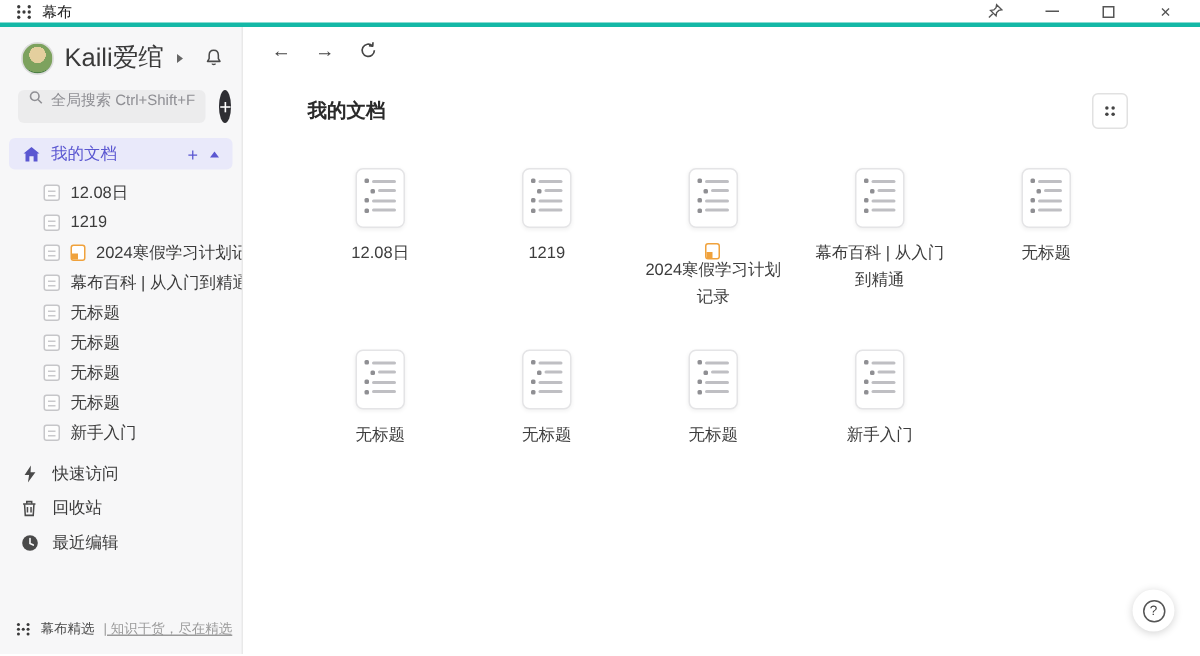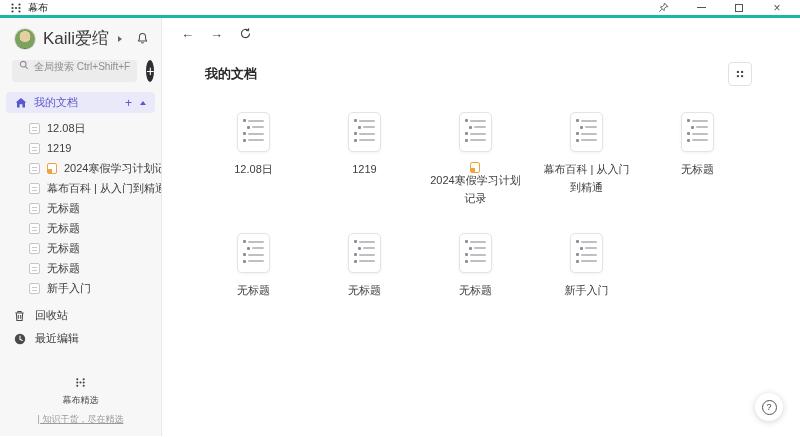--- a/index.html
+++ b/index.html
@@ -56,21 +56,21 @@
     background:#fff; position:relative; display:none; }
   .badge-book.show { display:inline-block; }
   .badge-book::after { content:""; position:absolute; left:0; bottom:0; width:4px; height:4px; background:#f0a23c; }
 
   .side-nav { margin-top:6px; }
   .nav-item { height:23px; display:flex; align-items:center; gap:9px; padding-left:13px; cursor:pointer; }
   .nav-item .nav-label { font-size:11px; color:#3a3a3a; }
   .nav-ic { width:13px; display:flex; justify-content:center; }
 
   .side-spacer { flex:1; }
-  .side-footer { display:flex; align-items:center; gap:6px; padding:0 10px 10px 10px; cursor:pointer;flex-direction:column; }
+  .side-footer { display:flex; align-items:center; gap:6px; padding:0 10px 10px 10px; cursor:pointer; }
   .side-footer .brand { font-size:9px; color:#4a4a4a; white-space:nowrap; }
   .side-footer .tagline { font-size:9px; color:#9a9a9a; white-space:nowrap;text-decoration:underline; }
 
   
   .main { flex:1; position:relative; background:#fff; overflow:hidden; }
   .nav-row { display:flex; align-items:center; gap:16px; padding:9px 0 0 19px; }
   .nav-arrow { font-size:13px; color:#454545; cursor:pointer; line-height:1; }
   .refresh { display:flex; cursor:pointer; }
 
   .header-row { display:flex; align-items:center; margin:22px 48px 0 43px; }
@@ -232,20 +232,28 @@
   <div class="doc-item">
     <span class="mini-doc"></span>
 
     <span class="doc-title">新手入门</span>
   </div>
 </div>
 
     <div class="side-nav">
       <div class="nav-item">
         <span class="nav-ic">
+          <svg width="10" height="12" viewBox="0 0 10 12" fill="#4a4a4a">
+            <path d="M5.6 0.4 L1.4 6.6 L4.4 6.6 L3.6 11.6 L8.6 4.8 L5.4 4.8 Z"></path>
+          </svg>
+        </span>
+        <span class="nav-label">快速访问</span>
+      </div>
+      <div class="nav-item">
+        <span class="nav-ic">
           <svg width="11" height="12" viewBox="0 0 12 13" fill="none" stroke="#4a4a4a" stroke-width="1.1">
             <path d="M1.5 3.2 L10.5 3.2"></path>
             <path d="M4.2 3 L4.2 1.5 L7.8 1.5 L7.8 3"></path>
             <path d="M2.6 3.4 L3.1 11.5 L8.9 11.5 L9.4 3.4"></path>
             <path d="M4.7 5.4 L4.7 9.4 M7.3 5.4 L7.3 9.4"></path>
           </svg>
         </span>
         <span class="nav-label">回收站</span>
       </div>
       <div class="nav-item">

